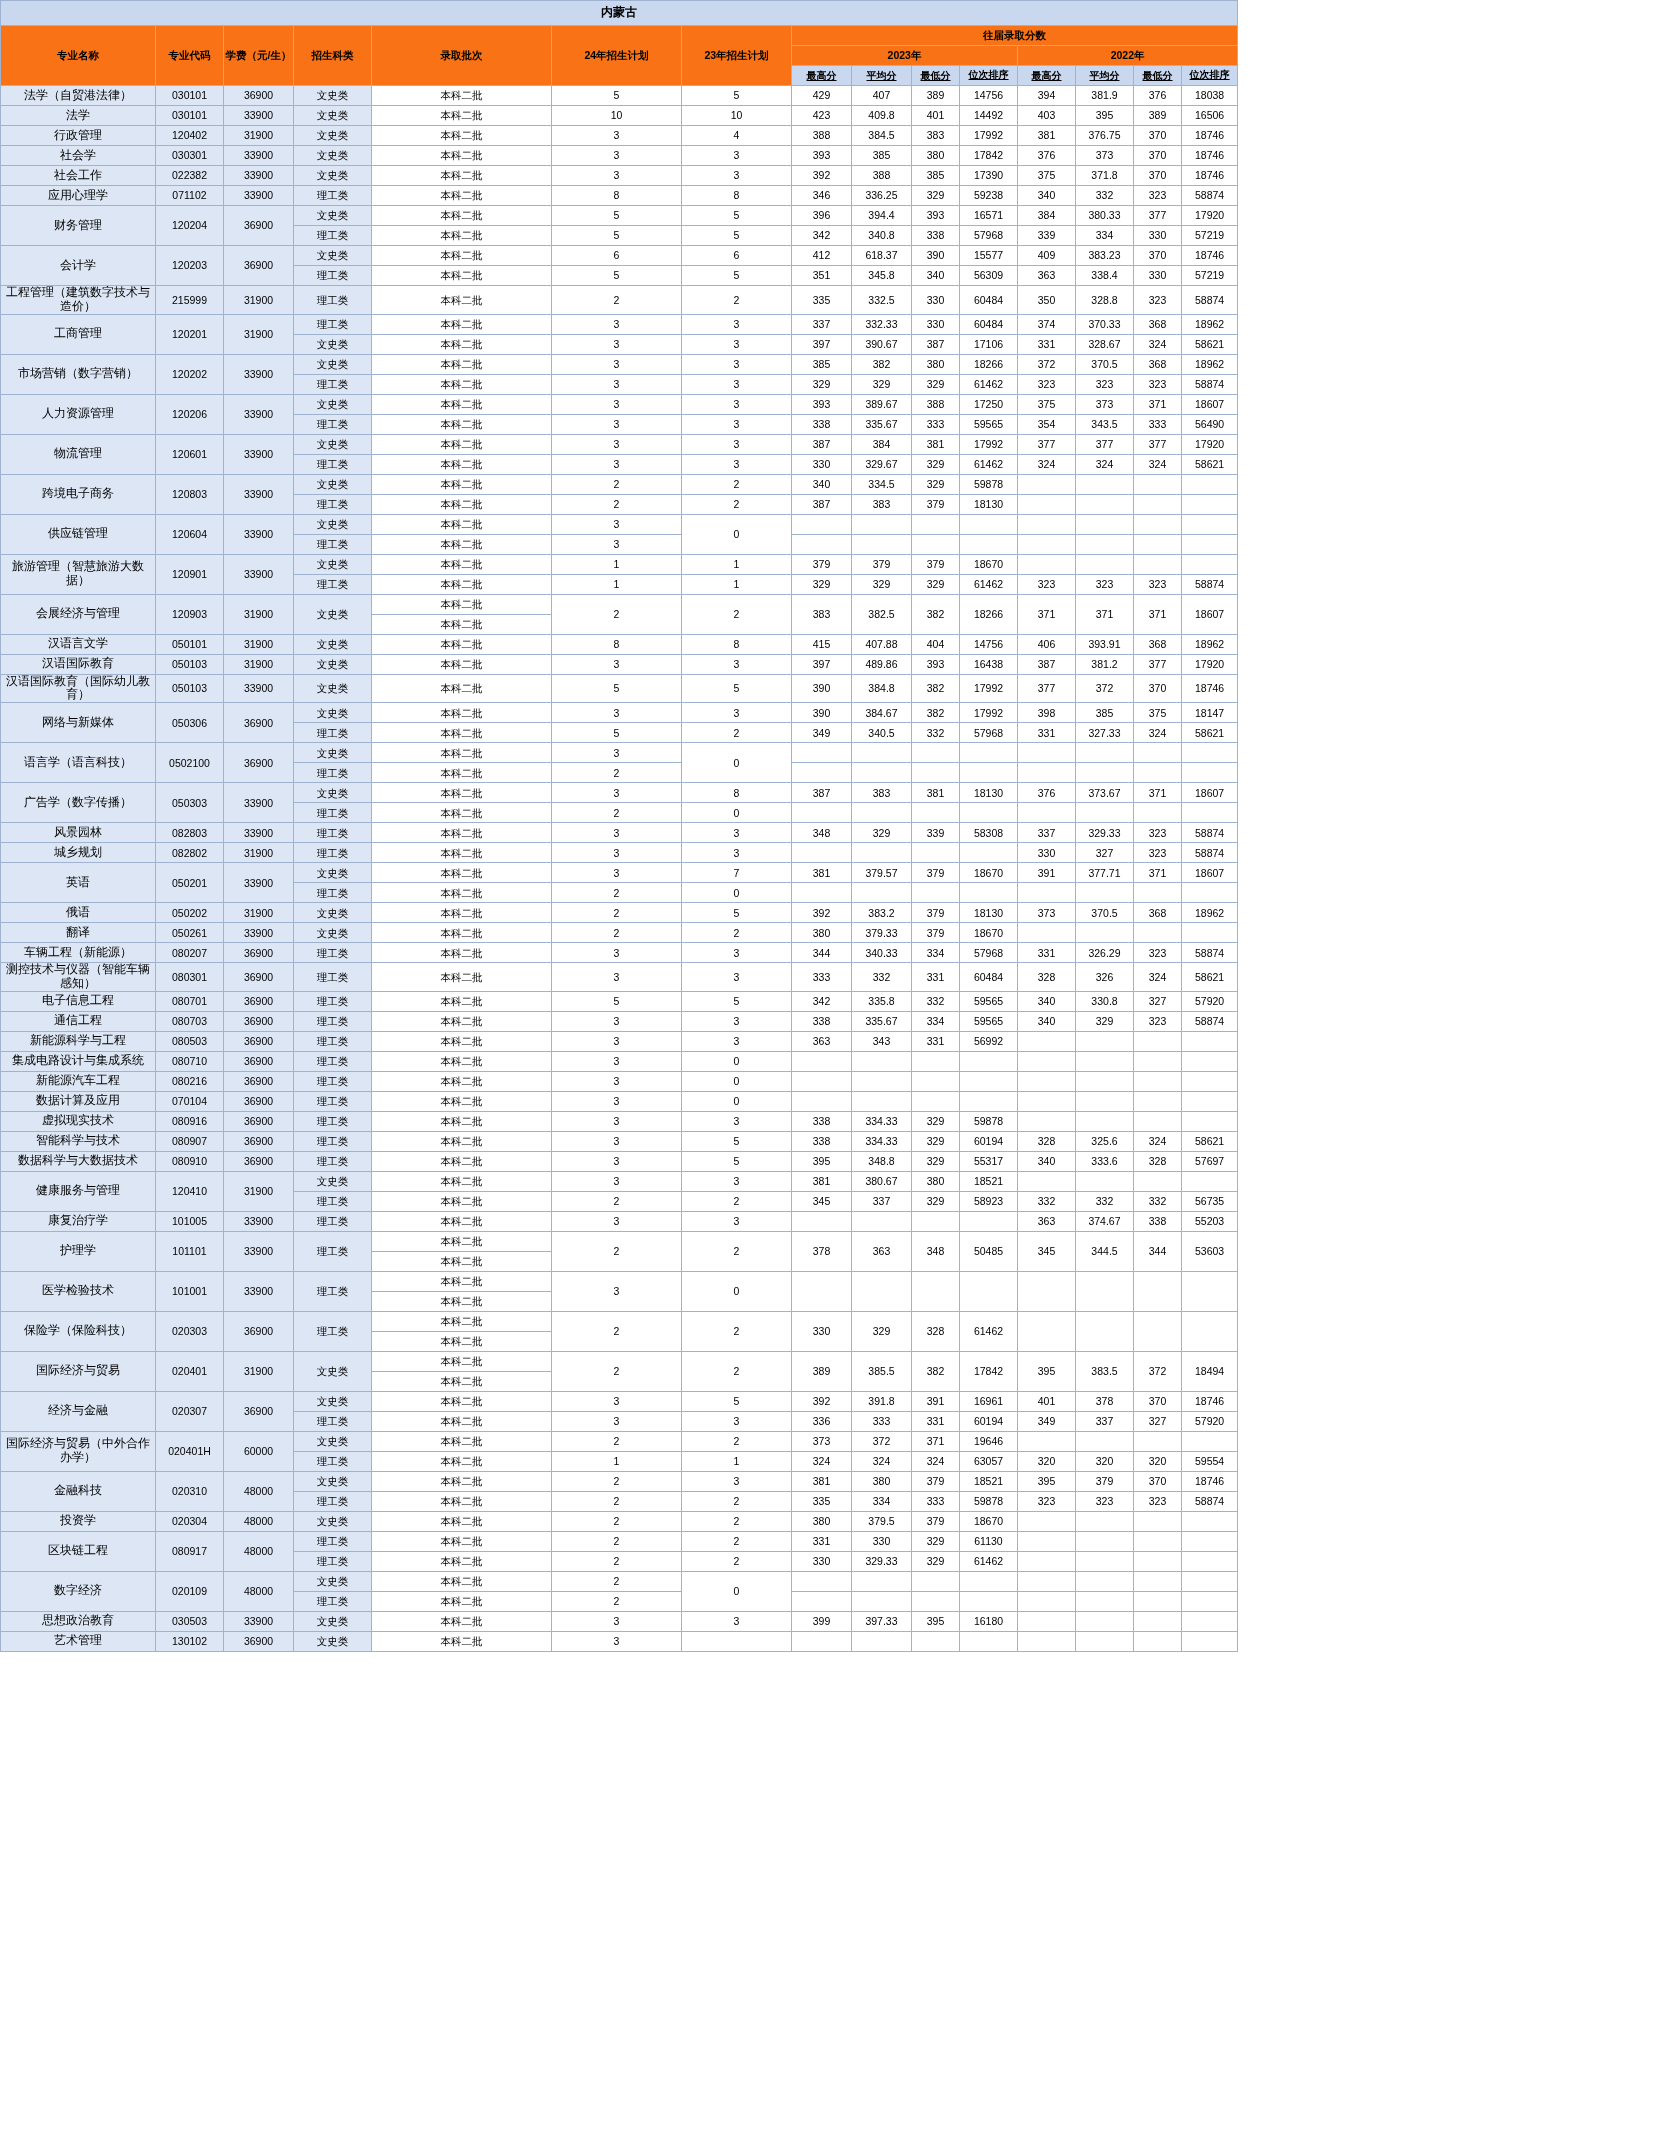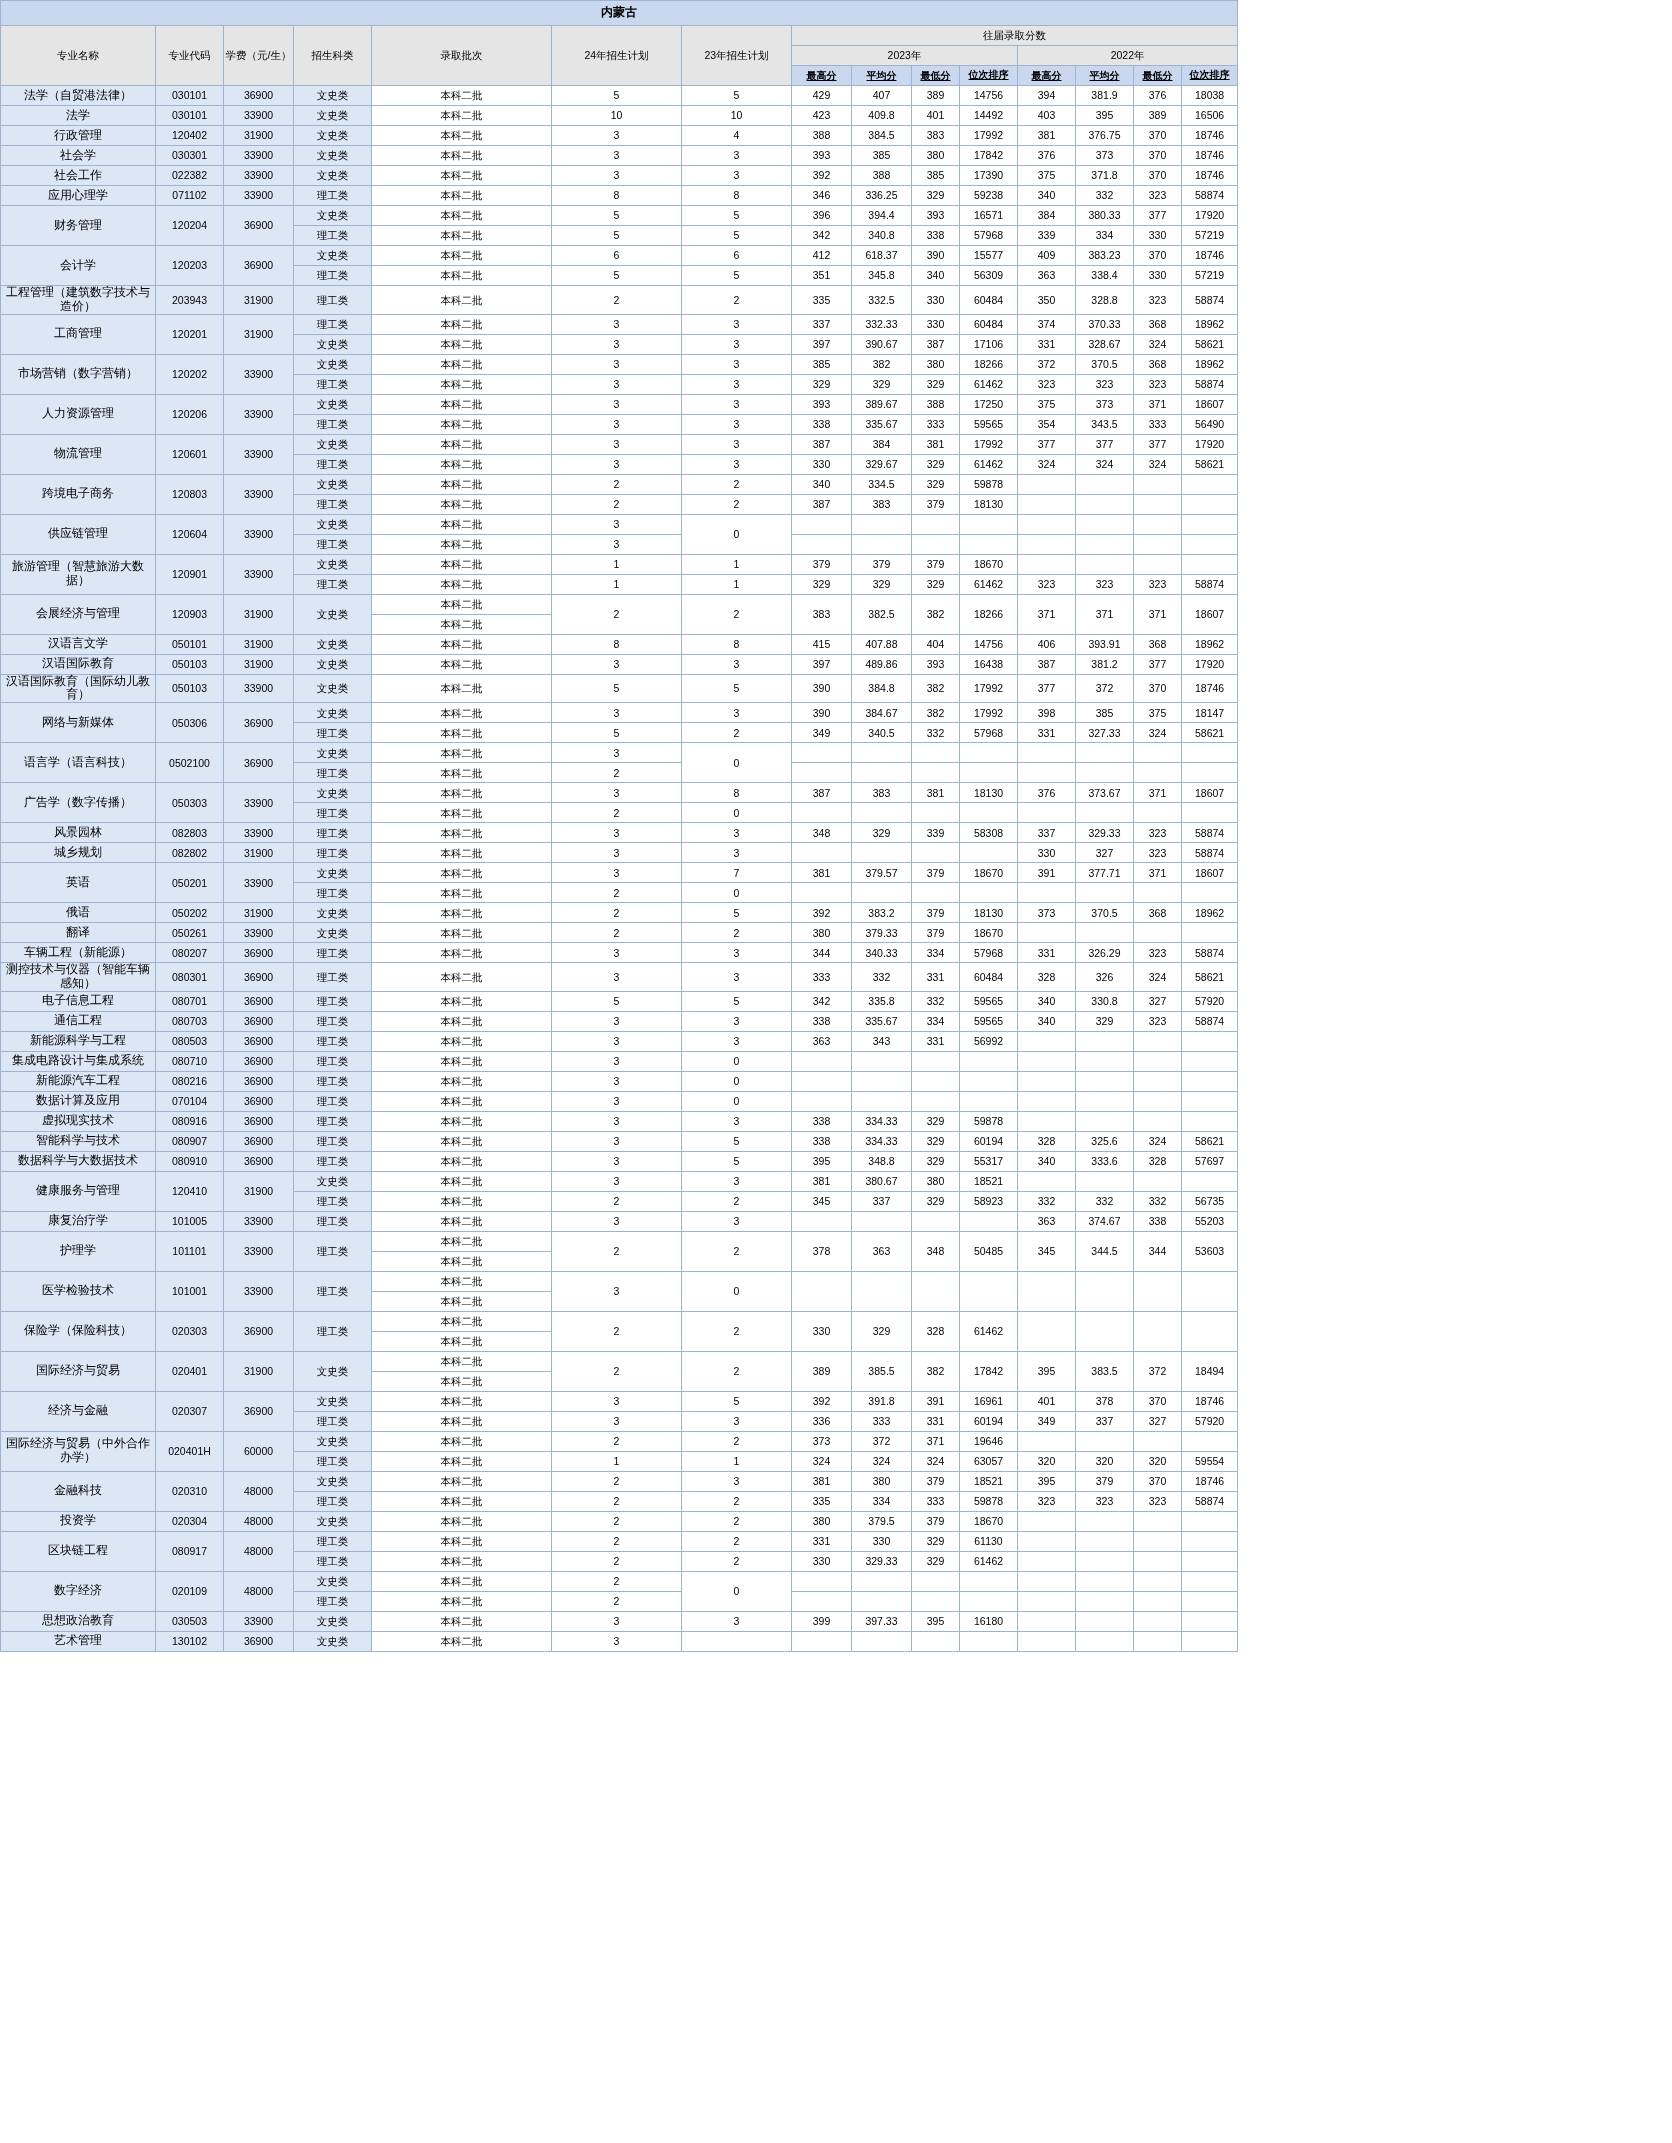--- a/index.html
+++ b/index.html
@@ -1,21 +1,21 @@
 <!DOCTYPE html>
 <html><head>
 <meta charset="utf-8">
 <style>
   html,body{margin:0;padding:0;background:#ffffff;}
   body{font-family:"Liberation Sans","DejaVu Sans",sans-serif;}
   #sheet{width:1672px;box-sizing:border-box;padding:0;}
   table{border-collapse:collapse;width:1232px;margin:0 0 0 0;table-layout:fixed;}
   td,th{border:1px solid #9fb3d1;font-size:10.5px;text-align:center;vertical-align:middle;color:#000;padding:0;height:19px;line-height:1.15;}
   .title{background:#c9d8ee;font-weight:bold;font-size:12px;height:24px;border:1px solid #9fb3d1;margin-left:20px;}
-  .hdr{background:#e5e5e5;font-weight:normal;font-size:10.5px;}
+  .hdr{background:#f97316;font-weight:bold;font-size:10.5px;}
   .hdr2{background:#c9d8ee;font-weight:bold;font-size:10px;text-decoration:underline;}
   .major{background:#dce6f4;}
   .white{background:#ffffff;}
   .nm{font-size:12px;}
   .two-line{line-height:1.05;margin-top:24px;}
   col.c0{width:155px}col.c1{width:68px}col.c2{width:70px}col.c3{width:78px}
   col.c4{width:180px}col.c5{width:130px}col.c6{width:110px}
   col.c7{width:60px}col.c8{width:60px}col.c9{width:48px}col.c10{width:58px}
   col.c11{width:58px}col.c12{width:58px}col.c13{width:48px}col.c14{width:56px}
 </style>
@@ -230,21 +230,21 @@
           <td class="white">345.8</td>
           <td class="white">340</td>
           <td class="white">56309</td>
           <td class="white">363</td>
           <td class="white">338.4</td>
           <td class="white">330</td>
           <td class="white">57219</td>
         </tr>
         <tr>
           <td class="major nm">工程管理（建筑数字技术与造价）</td>
-          <td class="major">203943</td>
+          <td class="major">215999</td>
           <td class="major">31900</td>
           <td class="major">理工类</td>
           <td class="white">本科二批</td>
           <td class="white">2</td>
           <td class="white">2</td>
           <td class="white">335</td>
           <td class="white">332.5</td>
           <td class="white">330</td>
           <td class="white">60484</td>
           <td class="white">350</td>

